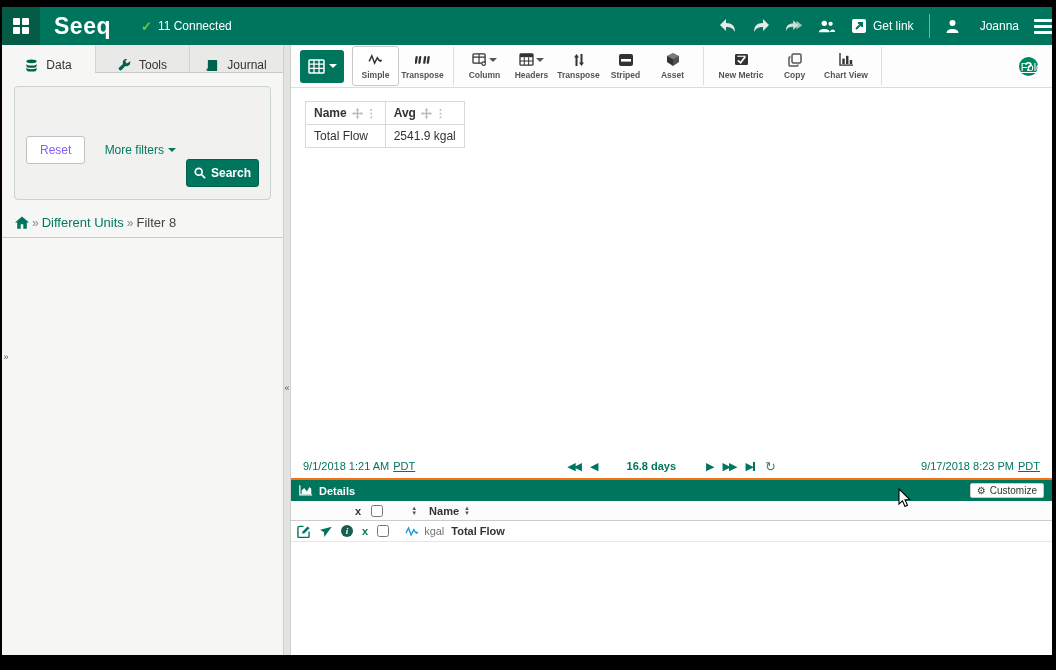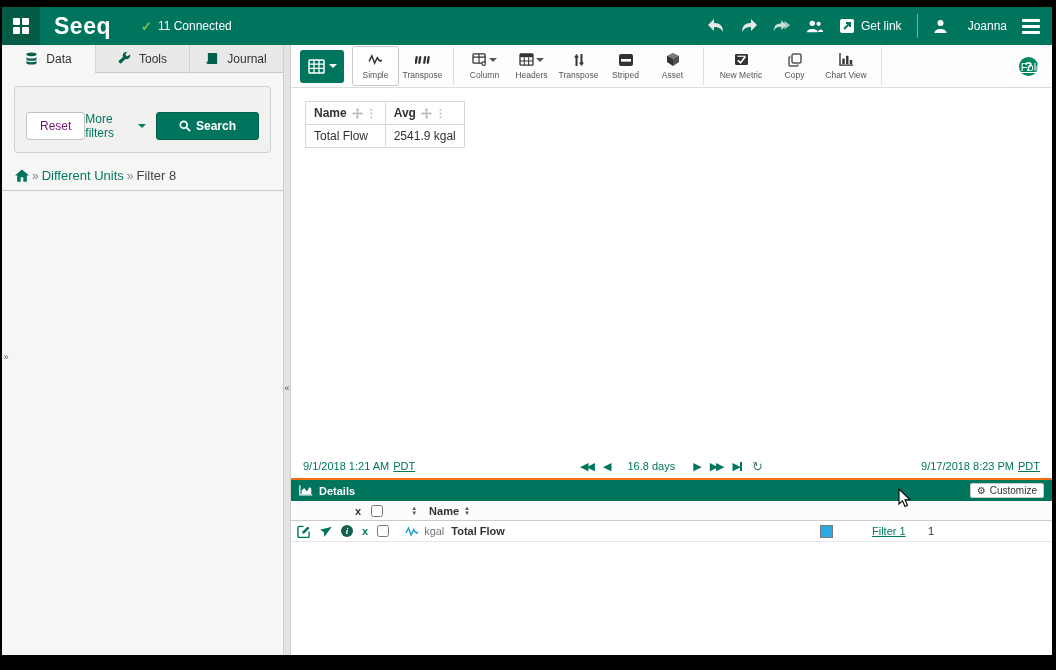--- a/index.html
+++ b/index.html
@@ -12,67 +12,67 @@
   .hdr { height:38px; background:#00755E; display:flex; align-items:center; color:#fff; flex:none; position:relative; }
   .apps-btn { width:38px; height:38px; background:#055C46; display:flex; align-items:center; justify-content:center; cursor:pointer; }
   .apps-grid { display:grid; grid-template-columns:7px 7px; grid-template-rows:7px 7px; gap:2px; }
   .apps-grid span { background:#fff; border-radius:1px; }
   .logo { font-size:23px; font-weight:700; letter-spacing:.5px; margin-left:14px; }
   .conn { display:flex; align-items:center; gap:6px; font-size:12px; margin-left:30px; }
   .conn .chk { color:#7DC242; font-weight:700; font-size:13px; }
   .hdr-center { position:absolute; left:0; right:0; top:0; height:100%; display:flex; flex-direction:column; align-items:flex-end; justify-content:center; pointer-events:none;margin-top:48px; }
   .hdr-center a { color:#fff; font-size:11px; text-decoration:underline; pointer-events:auto; }
   .hdr-center .ws { font-size:12px; margin-top:1px; }
-  .hdr-right { margin-left:auto; display:flex; align-items:center; gap:15px; padding-right:12px; }
+  .hdr-right { margin-left:auto; display:flex; align-items:center; gap:15px; padding-right:0; }
   .hicon { width:18px; height:18px; display:flex; align-items:center; justify-content:center; cursor:pointer; }
   .hicon svg { display:block; }
   .getlink { display:flex; align-items:center; gap:6px; font-size:12px; cursor:pointer; }
   .hdr-div { width:1px; height:24px; background:rgba(255,255,255,.45); }
   .userbox { display:flex; align-items:flex-start; gap:20px; font-size:12px; cursor:pointer; }
   .burger { display:flex; flex-direction:column; gap:3px; cursor:pointer; }
   .burger span { width:18px; height:3px; background:#fff; border-radius:1px; }
 
   
   .body { flex:1; display:flex; min-height:0; }
   .sidebar { width:281px; background:#f6f6f4; flex:none; display:flex; flex-direction:column; position:relative; }
   .splitter { width:8px; background:#e3e3e1; border-left:1px solid #cfcfcd; border-right:1px solid #cfcfcd; flex:none; position:relative; cursor:col-resize; }
   .splitter .hnd, .edge-hnd { position:absolute; top:338px; font-size:9px; color:#555; left:0; width:100%; text-align:center; }
   .edge-hnd { left:0; top:345px; width:8px; z-index:5; }
 
   .tabs { display:flex; height:28px; flex:none; }
-  .tab { flex:1; display:flex; align-items:center; justify-content:center; gap:8px; font-size:12px; color:#333;
+  .tab { flex:1; display:flex; align-items:flex-end; justify-content:center; gap:8px; font-size:12px; color:#333;
     background:#e9e9e7; border-bottom:1px solid #c9c9c7; border-left:1px solid #d4d4d2; cursor:pointer; }
   .tab:first-child { border-left:none; }
   .tab.active { background:#f6f6f4; border-bottom:1px solid transparent; }
   .tab svg { color:#00614D; }
 
   .search-panel { margin:13px 12px 0 12px; border:1px solid #c9d4d0; border-radius:4px; background:#f1f1ef; padding:12px 11px; }
   .search-input { width:100%; height:30px; border:1px solid #c9c9c7; border-radius:3px; padding:0 9px; font-size:13px; color:#333;
     font-family:"Liberation Sans", sans-serif; background:#fff; }
   .search-input::placeholder { color:#9a9a98; }
   .search-row { display:flex; align-items:center; margin-top:13px; }
-  .btn-reset { background:#fff; border:1px solid #c2c2c0; border-radius:3px; padding:6px 13px; font-size:12px; color:#701a75; cursor:pointer; }
+  .btn-reset { background:#fff; border:1px solid #c2c2c0; border-radius:3px; padding:6px 13px; font-size:12px; color:#8b5cf6; cursor:pointer; }
   .more-filters { margin-left:auto; color:#007960; font-size:12px; cursor:pointer; display:flex; align-items:center; gap:4px; }
   .caret-down { width:0; height:0; border-left:4px solid transparent; border-right:4px solid transparent; border-top:4px solid currentColor; display:inline-block; }
   .btn-search { margin-left:10px; background:#00755E; border:1px solid #00614D; border-radius:3px; color:#fff; font-size:12px; font-weight:700;
-    padding:6px 22px; display:flex; align-items:center; gap:5px; cursor:pointer; }
+    padding:6px 7px; display:flex; align-items:center; gap:5px; cursor:pointer;margin-top:47px; }
 
   .crumbs { margin-top:15px; padding:0 13px 7px 13px; border-bottom:1px solid #c9c9c7; display:flex; align-items:center; gap:2px; font-size:13px; }
   .crumbs .home { color:#00755E; cursor:pointer; display:flex; }
   .crumbs .sep { color:#8a8a88; font-size:12px; margin:0 1px; }
   .crumbs a { color:#007960; text-decoration:none; cursor:pointer; }
   .crumbs .leaf { color:#444; }
   .sig-row { height:25px; display:flex; align-items:center; gap:9px; padding:0 13px; border-bottom:1px solid #c9c9c7; font-size:12px; color:#444; cursor:pointer; }
   .sig-row .pin { margin-left:auto; color:#007C91; cursor:pointer; }
 
   
   .main { flex:1; display:flex; flex-direction:column; background:#fff; min-width:0; }
   .toolbar { height:43px; flex:none; display:flex; align-items:center; padding-left:9px; border-bottom:1px solid #ddd; background:#fdfdfd; }
   .tbl-dd { width:44px; height:33px; background:#00755E; border-radius:3px; display:flex; align-items:center; justify-content:center; gap:4px; color:#fff; cursor:pointer; margin-right:8px; }
-  .tb { width:47px; height:40px; display:flex; flex-direction:column; align-items:center; justify-content:center; gap:3px; cursor:pointer; color:#333; }
+  .tb { width:47px; height:40px; display:flex; flex-direction:column; align-items:center; justify-content:center; gap:3px; cursor:pointer; color:#333;font-weight:bold; }
   .tb .lbl { font-size:8.5px; color:#555; white-space:nowrap; }
   .tb.active { background:#fff; border:1px solid #c9c9c7; border-radius:3px; }
   .tb .ic { height:15px; display:flex; align-items:center; justify-content:center; gap:2px; }
   .tb-div { width:1px; height:38px; background:#ddd; margin:0 7px; flex:none; }
   .help { margin-left:auto; margin-right:14px; width:19px; height:19px; border-radius:50%; background:#00875F; color:#fff;
     font-size:13px; font-weight:700; display:flex; align-items:center; justify-content:center; cursor:pointer; }
 
   .content { flex:1; position:relative; min-height:0; }
   .dtable { border-collapse:collapse; margin:13px 0 0 14px; font-size:12px; color:#333; }
   .dtable th, .dtable td { border:1px solid #d8d8d8; padding:4px 8px; text-align:left; font-weight:400; }
@@ -81,21 +81,21 @@
   .th-tools { display:flex; align-items:center; gap:3px; color:#bbb; }
   .kebab { font-size:11px; color:#bbb; line-height:10px; }
 
   
   .timebar { height:24px; flex:none; display:flex; align-items:center; padding:0 12px; font-size:11px; color:#00755E; }
   .timebar a { color:#00755E; text-decoration:underline; cursor:pointer; }
   .t-start { flex:1; display:flex; gap:4px; }
   .t-end { flex:1; display:flex; gap:4px; justify-content:flex-end; }
   .t-nav { display:flex; align-items:center; gap:10px; font-size:11px; }
   .t-nav .arr { color:#00755E; font-size:11px; letter-spacing:-2px; cursor:pointer; }
-  .t-nav .dur { margin:0 8px; cursor:pointer; }
+  .t-nav .dur { margin:0 20px; cursor:pointer;font-weight:bold; }
   .t-nav .refresh { font-size:13px; color:#4d7d72; cursor:pointer; letter-spacing:0; }
   .endbar { display:inline-block; width:2px; height:9px; background:#00755E; margin-left:1px; vertical-align:-1px; }
 
   
   .details { flex:none; height:177px; display:flex; flex-direction:column; border-top:2px solid #f97316; }
   .det-hdr { height:21px; background:#00755E; color:#fff; display:flex; align-items:center; padding:0 8px; flex:none; }
   .det-hdr .ttl { font-size:11px; font-weight:700; margin-left:6px; }
   .btn-customize { margin-left:auto; background:#fff; border:1px solid #ccc; border-radius:2px; color:#333; font-size:10px;
     padding:1px 6px; display:flex; align-items:center; gap:4px; cursor:pointer; }
   .det-cols { height:20px; flex:none; display:flex; align-items:center; font-size:11px; font-weight:700; color:#333; border-bottom:1px solid #ccc; background:#fcfcfc; }
@@ -493,30 +493,20 @@
           <span class="ri xx">x</span>
           <input class="cb" type="checkbox" style="">
           <span class="wave">
             <svg width="14" height="11" viewBox="0 0 16 12">
                 <path fill="none" stroke="currentColor" stroke-width="1.6" d="M1 8 L4 2 L7 10 L10 4 L12 7 L15 7"></path>
                 <path fill="currentColor" d="M12 7 l3 0 -2 2 z"></path>
               </svg>
           </span>
           <span class="unit">kgal</span>
           <span class="nm">Total Flow</span>
-          <span class="rightcols">
-            <span class="rc-color">
-              <span class="swatch" style="background-color: rgb(41, 171, 226);"></span>
-            </span>
-            <span class="rc-assets">
-              <a href="#">Filter 1</a>
-            </span>
-            <span class="rc-lane" style="color:#333">1</span>
-            <span class="rc-icon"></span>
-          </span>
         </div>
 
         <div class="det-filler"></div>
       </div>
 
     </div>
   </div>
 </div>
 
 </body></html>

